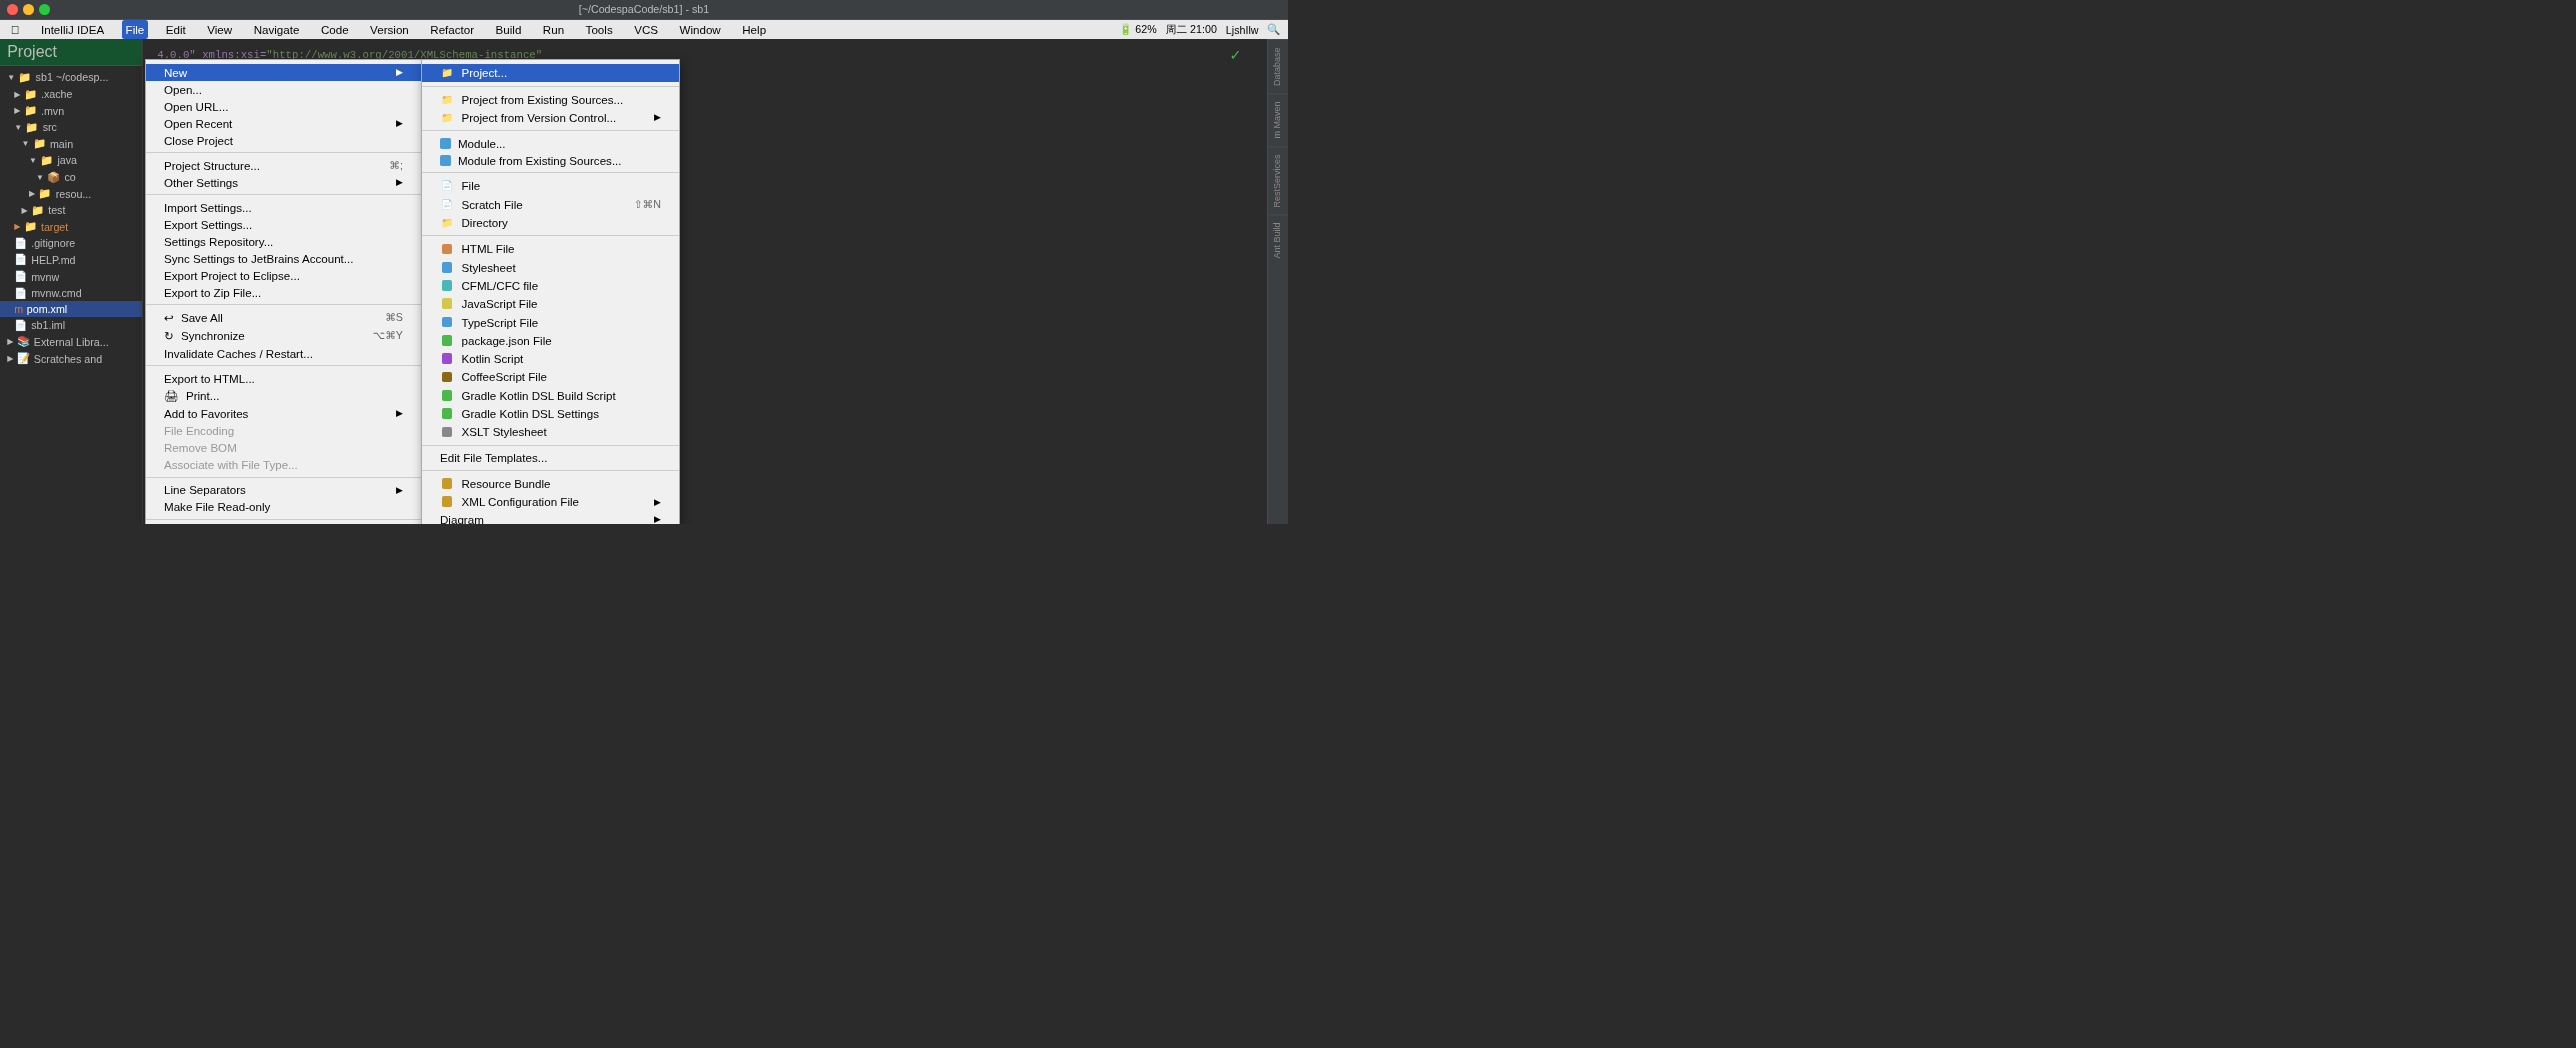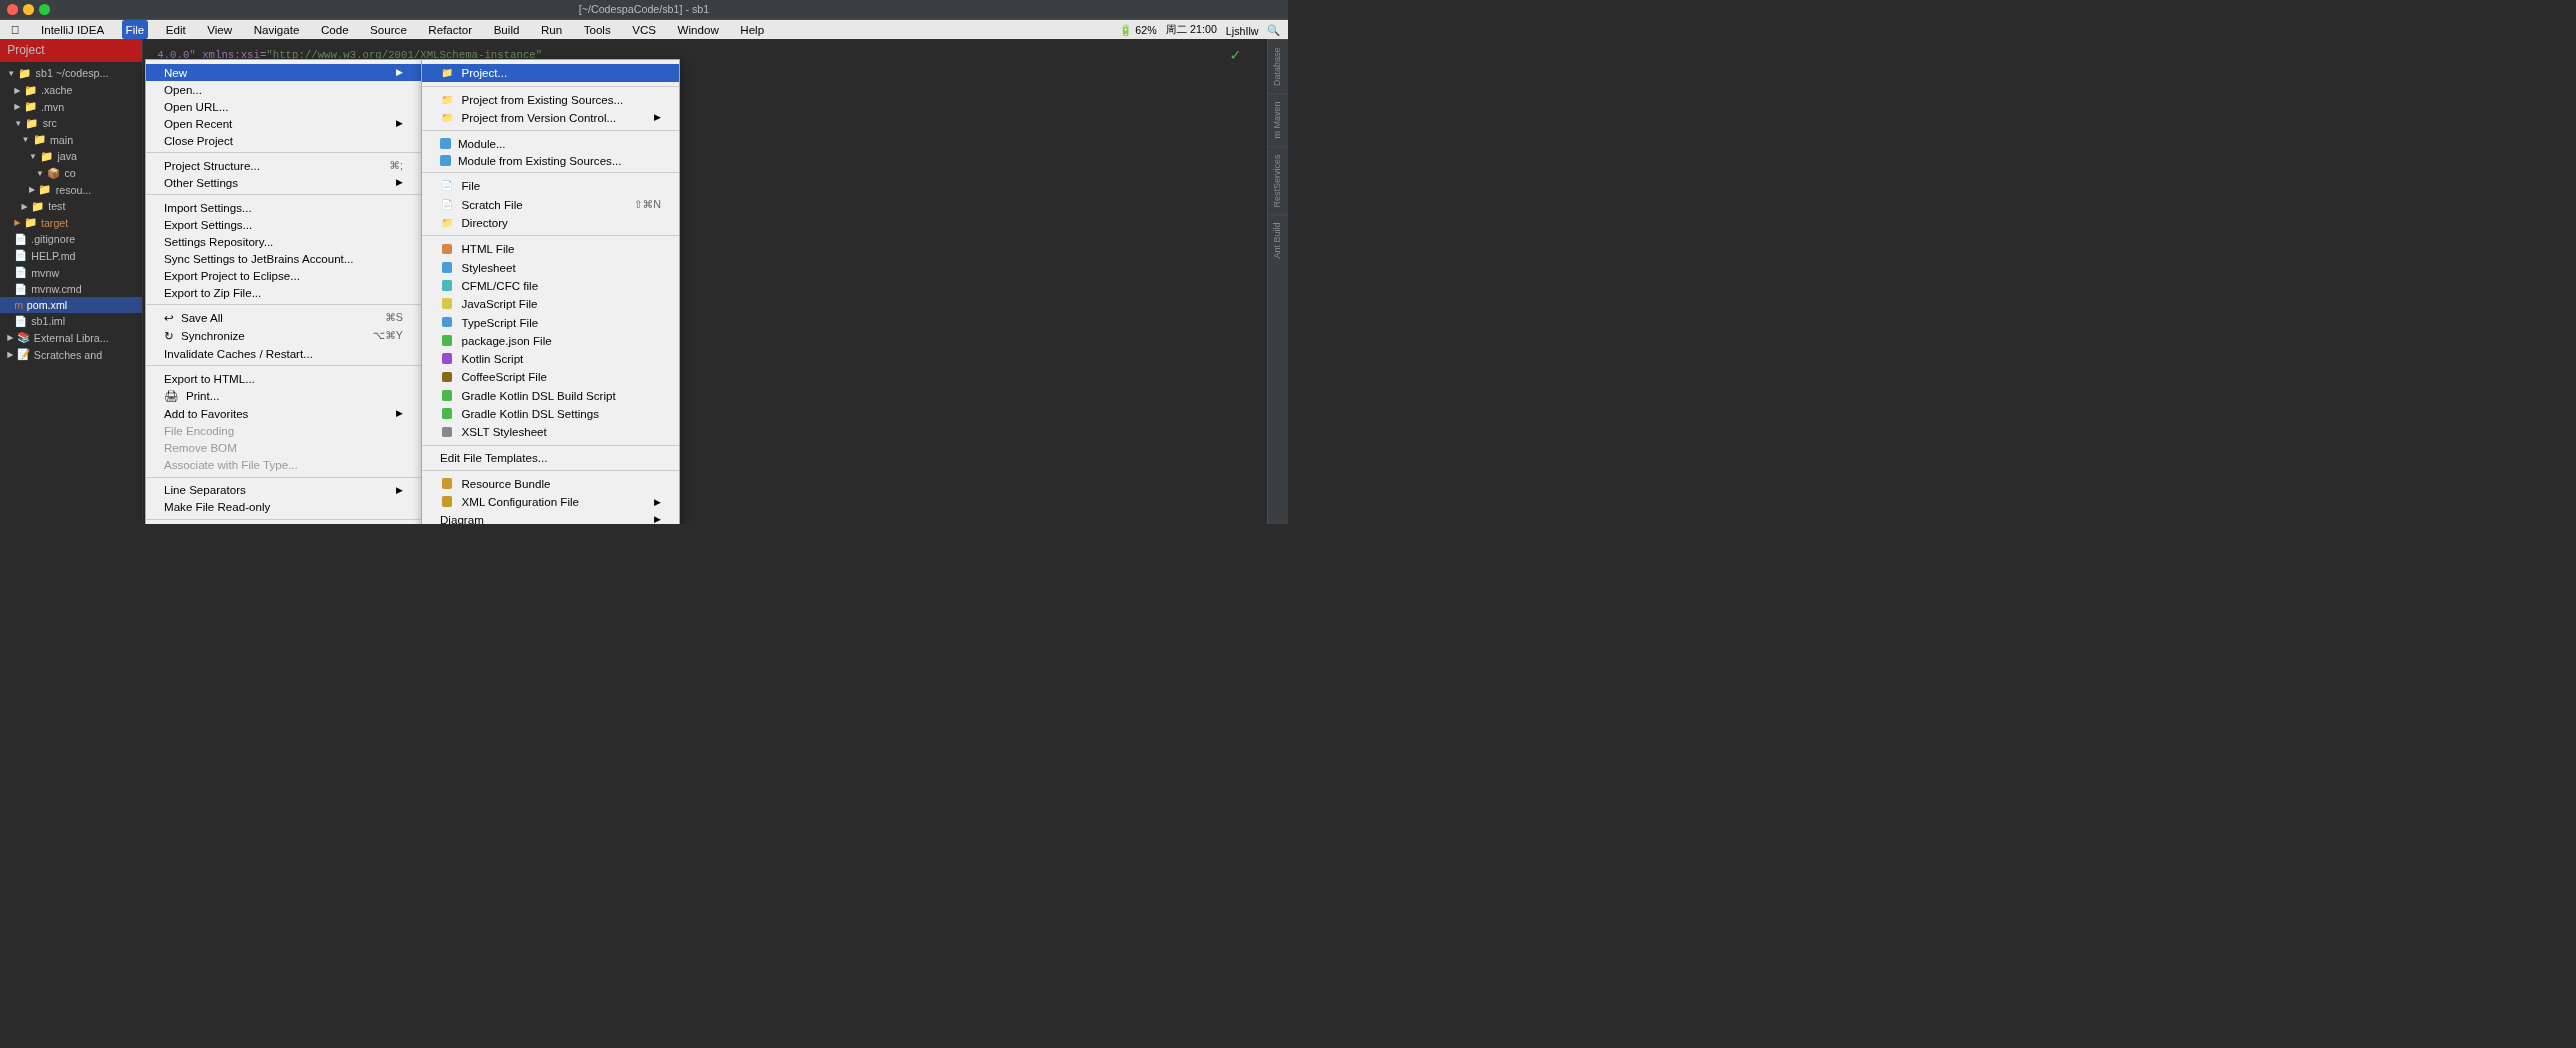--- a/index.html
+++ b/index.html
@@ -39,21 +39,21 @@
       align-items: center;
       border-radius: 2.7px;
     }
     .menubar-item.active {
       background: #2c5fc3;
       color: #fff;
     }
     .menubar-right {
       margin-left: auto;
       display: flex;
-      align-items: flex-end;
+      align-items: center;
       gap: 9px;
       font-size: 10.7px;
       color: #000;
     }
 
     
     .main-container {
       display: flex;
       height: calc(524px - 19.7px);
       position: relative;
@@ -61,23 +61,23 @@
 
     
     .sidebar {
       width: 143px;
       background: #2b2b2b;
       border-right: 0.9px solid #3c3c3c;
       overflow: hidden;
       font-size: 10.7px;
     }
     .sidebar-header {
-      background: #b91c1c;
+      background: #14532d;
       padding: 3.6px 7.2px;
-      font-size: 12px;
+      font-size: 16px;
       color: #bbbbbb;
       border-bottom: 0.9px solid #4b4b4b;
       display: flex;
       align-items: center;
       gap: 3.6px;
     }
     .sidebar-content {
       padding: 3.6px 0;
     }
     .sidebar-item {
@@ -272,21 +272,21 @@
 
 <div class="menubar">
   <div class="menubar-left">
     <span class="menubar-item"></span>
     <span class="menubar-item">IntelliJ IDEA</span>
     <span class="menubar-item active">File</span>
     <span class="menubar-item">Edit</span>
     <span class="menubar-item">View</span>
     <span class="menubar-item">Navigate</span>
     <span class="menubar-item">Code</span>
-    <span class="menubar-item">Source</span>
+    <span class="menubar-item">Version</span>
     <span class="menubar-item">Refactor</span>
     <span class="menubar-item">Build</span>
     <span class="menubar-item">Run</span>
     <span class="menubar-item">Tools</span>
     <span class="menubar-item">VCS</span>
     <span class="menubar-item">Window</span>
     <span class="menubar-item">Help</span>
   </div>
   <div class="menubar-right">
     <span>🔋 <span>62%</span></span>

